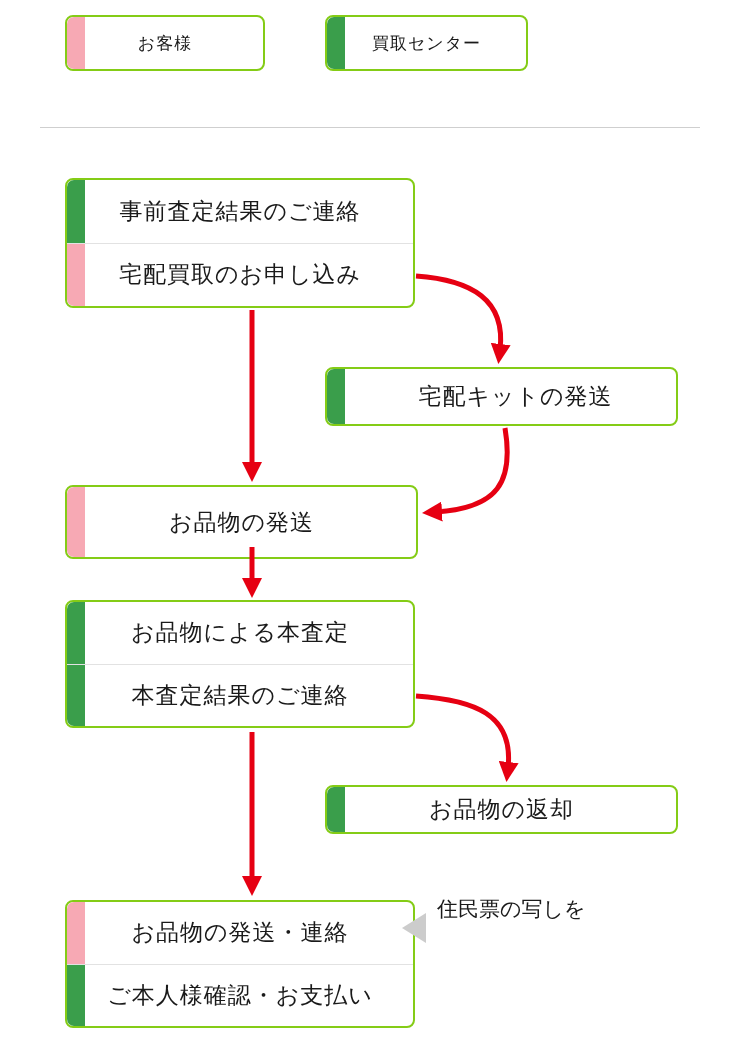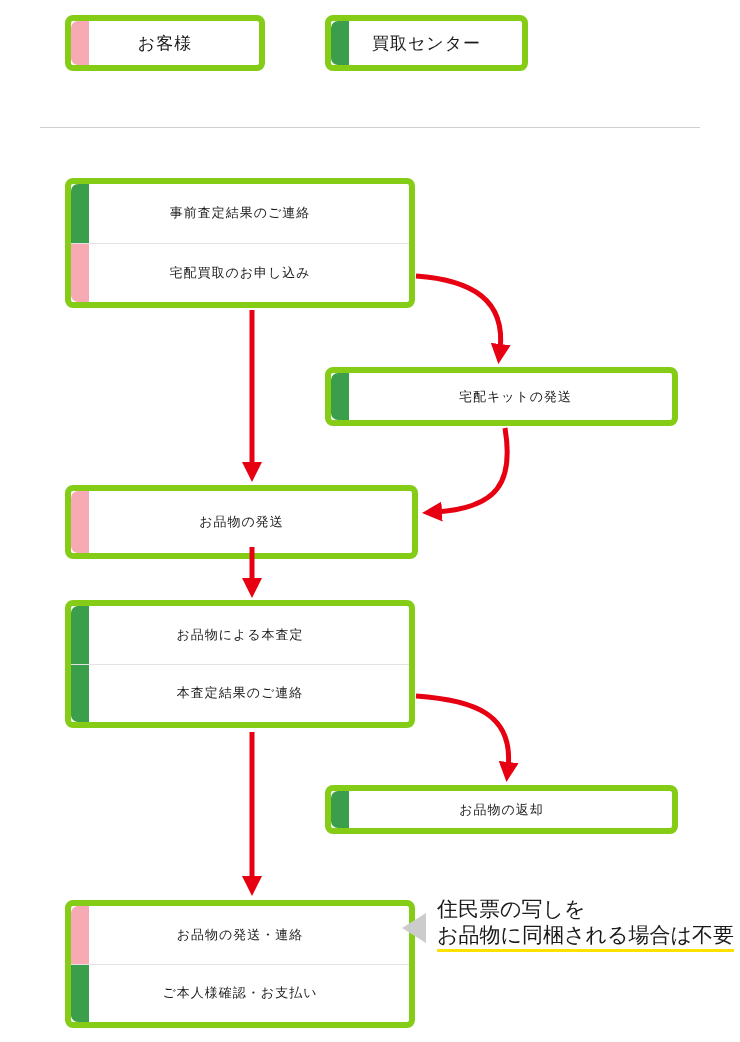--- a/index.html
+++ b/index.html
@@ -11,21 +11,21 @@
   .canvas {
     position: relative;
     width: 740px;
     height: 1042px;
     background: #ffffff;
     overflow: hidden;
   }
   .box {
     position: absolute;
     background: #ffffff;
-    border: 6px solid #84cc16;
+    border: 2px solid #84cc16;
     border-radius: 8px;
     box-sizing: border-box;
   }
   .single {
     display: flex;
     align-items: center;
     justify-content: center;
   }
   .group {
     display: flex;
@@ -46,21 +46,21 @@
     top: 0;
     bottom: 0;
     width: 18px;
   }
   .bar.customer { background: #f7a9b4; }
   .bar.center   { background: #3a9e4b; }
   .bar.rl  { border-radius: 7px 0 0 7px; }
   .bar.rtl { border-radius: 7px 0 0 0; }
   .bar.rbl { border-radius: 0 0 0 7px; }
   .step-label {
-    font-size: 13px;
+    font-size: 23px;
     letter-spacing: 1px;
     white-space: nowrap;
   }
   .legend-label {
     font-size: 17px;
     letter-spacing: 1px;
     white-space: nowrap;
   }
   .divider {
     position: absolute;
@@ -166,21 +166,20 @@
     </div>
     <div class="row">
       <span class="bar center rbl"></span>
       <span class="step-label">ご本人様確認・お支払い</span>
     </div>
   </div>
 
   <div class="note-pointer"></div>
   <div class="note">
     <span>住民票の写しを</span><br>
-    <span class="underlined">お品物に同梱される場合は不要</span>
   </div>
 
   <svg class="arrows" width="740" height="1042" viewBox="0 0 740 1042">
     <defs>
       <marker id="ah" viewBox="0 0 10 10" refX="3" refY="5" markerWidth="4" markerHeight="4" orient="auto">
         <path d="M0,0 L10,5 L0,10 z" fill="#e60012"></path>
       </marker>
     </defs>
     <path class="arrow" marker-end="url(#ah)" d="M 416 276 C 472 280, 506 300, 500 350"></path>
     <path class="arrow" marker-end="url(#ah)" d="M 252 310 L 252 468"></path>

